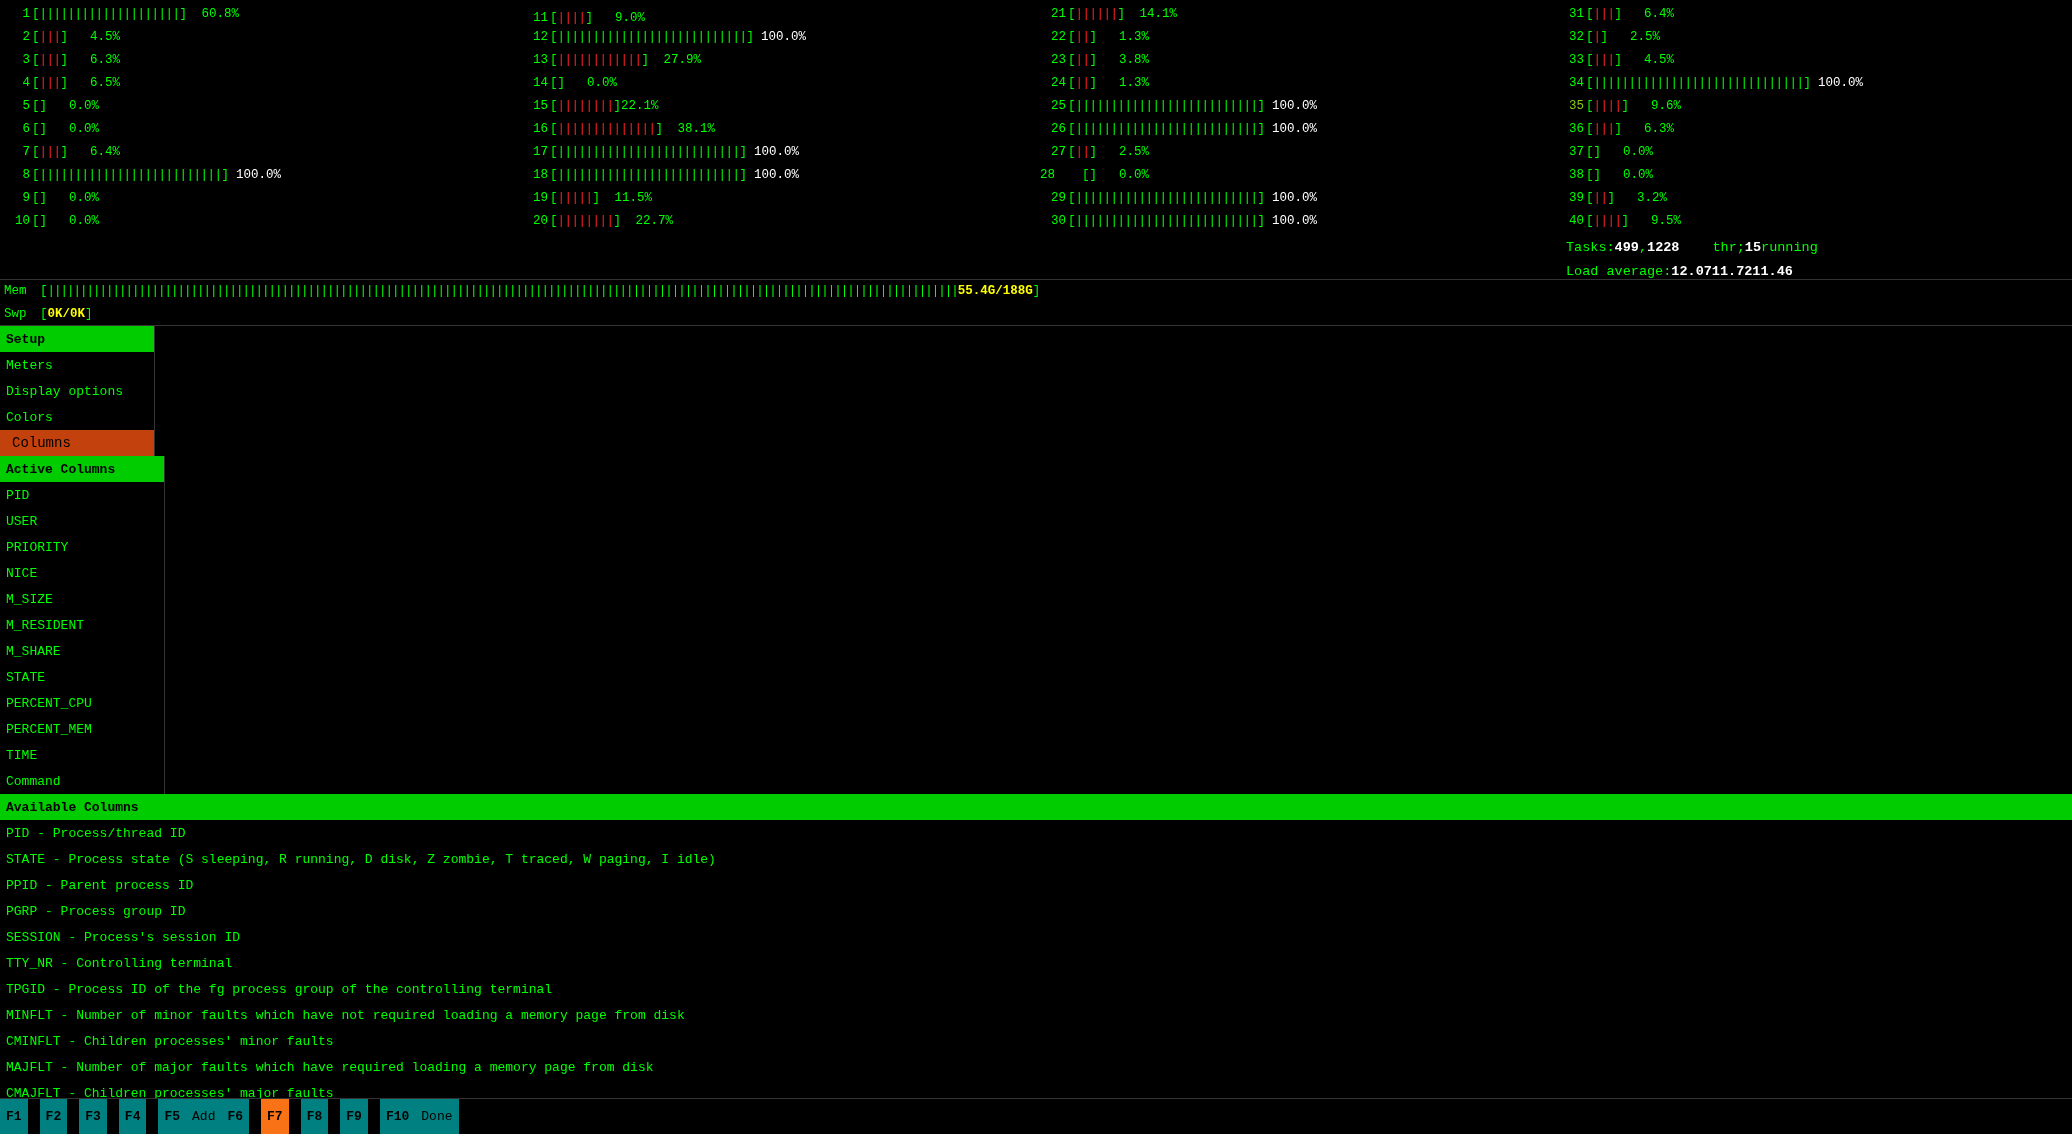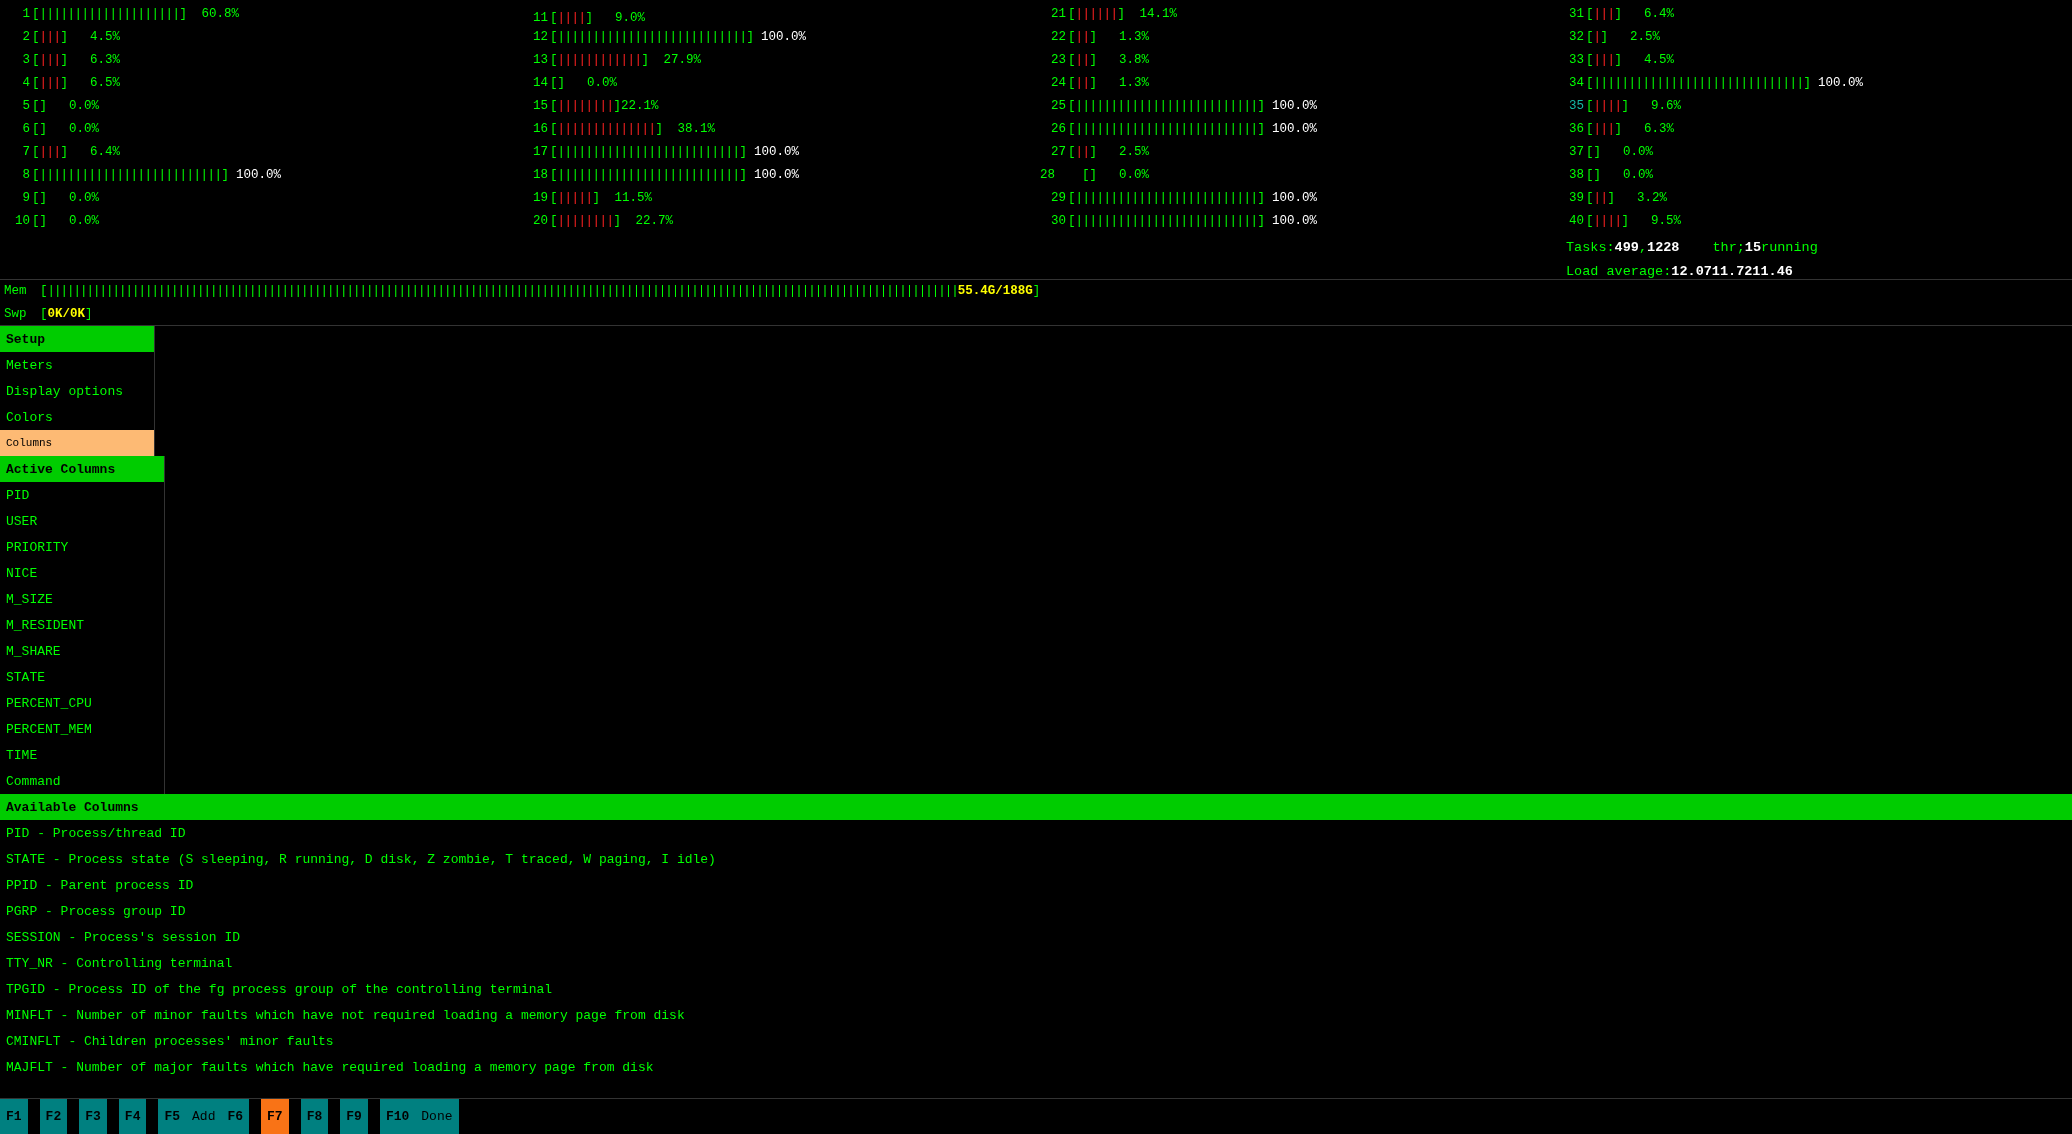--- a/index.html
+++ b/index.html
@@ -308,21 +308,21 @@
             <span style="min-width: 52px; text-align: right; color: rgb(0, 255, 0);">4.5%</span>
           </div>
           <div style="display: flex; align-items: center; height: 23px; font-size: 12.5px; white-space: nowrap;">
             <span style="color: rgb(0, 255, 0); min-width: 26px; text-align: right; margin-right: 2px;">34</span>
             <span style="color: rgb(0, 255, 0);">[</span>
             <span style="color: rgb(0, 255, 0); letter-spacing: -0.5px;">||||||||||||||||||||||||||||||</span>
             <span style="color: rgb(0, 255, 0);">]</span>
             <span style="min-width: 52px; text-align: right; color: rgb(255, 255, 255);">100.0%</span>
           </div>
           <div style="display: flex; align-items: center; height: 23px; font-size: 12.5px; white-space: nowrap;">
-            <span style="color: #14b8a6; min-width: 26px; text-align: right; margin-right: 2px;">35</span>
+            <span style="color: #84cc16; min-width: 26px; text-align: right; margin-right: 2px;">35</span>
             <span style="color: rgb(0, 255, 0);">[</span>
             <span style="color: rgb(255, 34, 34); letter-spacing: -0.5px;">||||</span>
             <span style="color: rgb(0, 255, 0);">]</span>
             <span style="min-width: 52px; text-align: right; color: rgb(0, 255, 0);">9.6%</span>
           </div>
           <div style="display: flex; align-items: center; height: 23px; font-size: 12.5px; white-space: nowrap;">
             <span style="color: rgb(0, 255, 0); min-width: 26px; text-align: right; margin-right: 2px;">36</span>
             <span style="color: rgb(0, 255, 0);">[</span>
             <span style="color: rgb(255, 34, 34); letter-spacing: -0.5px;">|||</span>
             <span style="color: rgb(0, 255, 0);">]</span>
@@ -398,21 +398,21 @@
   </div>
 
   <div id="bottom-section" style="display:flex;flex:1;overflow:hidden;">
 
     <div id="setup-panel" style="width:155px;background:#000;border-right:1px solid #333;flex-shrink:0;">
       <div style="background:#00cc00;color:#000;padding:2px 6px;font-weight:bold;height:26px;display:flex;align-items:center;font-size:13px;">Setup</div>
       <div id="setup-items">
           <div style="padding: 2px 6px; height: 26px; display: flex; align-items: center; font-size: 13px; cursor: pointer; color: rgb(0, 255, 0);">Meters</div>
           <div style="padding: 2px 6px; height: 26px; display: flex; align-items: center; font-size: 13px; cursor: pointer; color: rgb(0, 255, 0);">Display options</div>
           <div style="padding: 2px 6px; height: 26px; display: flex; align-items: center; font-size: 13px; cursor: pointer; color: rgb(0, 255, 0);">Colors</div>
-          <div style="padding: 2px 6px; height: 26px; display: flex; align-items: center; font-size: 11px; cursor: pointer; background: #fdba74; color: rgb(0, 0, 0);">Columns</div>
+          <div style="padding: 2px 12px; height: 26px; display: flex; align-items: center; font-size: 14px; cursor: pointer; background: #c2410c; color: rgb(0, 0, 0);">Columns</div>
         </div>
     </div>
 
     <div id="active-panel" style="width:165px;background:#000;border-right:1px solid #333;flex-shrink:0;">
       <div style="background:#00cc00;color:#000;padding:2px 6px;font-weight:bold;height:26px;display:flex;align-items:center;font-size:13px;">Active Columns</div>
       <div id="active-items">
           <div style="padding: 2px 6px; height: 26px; display: flex; align-items: center; color: rgb(0, 255, 0); font-size: 13px; cursor: pointer;">PID</div>
           <div style="padding: 2px 6px; height: 26px; display: flex; align-items: center; color: rgb(0, 255, 0); font-size: 13px; cursor: pointer;">USER</div>
           <div style="padding: 2px 6px; height: 26px; display: flex; align-items: center; color: rgb(0, 255, 0); font-size: 13px; cursor: pointer;">PRIORITY</div>
           <div style="padding: 2px 6px; height: 26px; display: flex; align-items: center; color: rgb(0, 255, 0); font-size: 13px; cursor: pointer;">NICE</div>
@@ -433,20 +433,21 @@
           <div style="padding: 2px 6px; height: 26px; display: flex; align-items: center; font-size: 13px; white-space: nowrap; cursor: pointer; color: rgb(0, 255, 0);">PID - Process/thread ID</div>
           <div style="padding: 2px 6px; height: 26px; display: flex; align-items: center; font-size: 13px; white-space: nowrap; cursor: pointer; color: rgb(0, 255, 0);">STATE - Process state (S sleeping, R running, D disk, Z zombie, T traced, W paging, I idle)</div>
           <div style="padding: 2px 6px; height: 26px; display: flex; align-items: center; font-size: 13px; white-space: nowrap; cursor: pointer; color: rgb(0, 255, 0);">PPID - Parent process ID</div>
           <div style="padding: 2px 6px; height: 26px; display: flex; align-items: center; font-size: 13px; white-space: nowrap; cursor: pointer; color: rgb(0, 255, 0);">PGRP - Process group ID</div>
           <div style="padding: 2px 6px; height: 26px; display: flex; align-items: center; font-size: 13px; white-space: nowrap; cursor: pointer; color: rgb(0, 255, 0);">SESSION - Process's session ID</div>
           <div style="padding: 2px 6px; height: 26px; display: flex; align-items: center; font-size: 13px; white-space: nowrap; cursor: pointer; color: rgb(0, 255, 0);">TTY_NR - Controlling terminal</div>
           <div style="padding: 2px 6px; height: 26px; display: flex; align-items: center; font-size: 13px; white-space: nowrap; cursor: pointer; color: rgb(0, 255, 0);">TPGID - Process ID of the fg process group of the controlling terminal</div>
           <div style="padding: 2px 6px; height: 26px; display: flex; align-items: center; font-size: 13px; white-space: nowrap; cursor: pointer; color: rgb(0, 255, 0);">MINFLT - Number of minor faults which have not required loading a memory page from disk</div>
           <div style="padding: 2px 6px; height: 26px; display: flex; align-items: center; font-size: 13px; white-space: nowrap; cursor: pointer; color: rgb(0, 255, 0);">CMINFLT - Children processes' minor faults</div>
           <div style="padding: 2px 6px; height: 26px; display: flex; align-items: center; font-size: 13px; white-space: nowrap; cursor: pointer; color: rgb(0, 255, 0);">MAJFLT - Number of major faults which have required loading a memory page from disk</div>
+          <div style="padding: 2px 6px; height: 26px; display: flex; align-items: center; font-size: 13px; white-space: nowrap; cursor: pointer; color: rgb(0, 255, 0);">CMAJFLT - Children processes' major faults</div>
         </div>
     </div>
 
   </div>
 
   <div id="footer" style="background:#000;height:36px;display:flex;align-items:center;border-top:1px solid #333;font-size:13px;">
   <div style="display: flex; align-items: center; height: 36px;">
         <span style="background: rgb(0, 128, 128); color: rgb(0, 0, 0); padding: 0px 6px; height: 100%; display: flex; align-items: center; font-weight: bold; min-width: 24px; justify-content: center;">F1</span>
         <span style="padding: 0px 6px;"> </span>
       </div>

